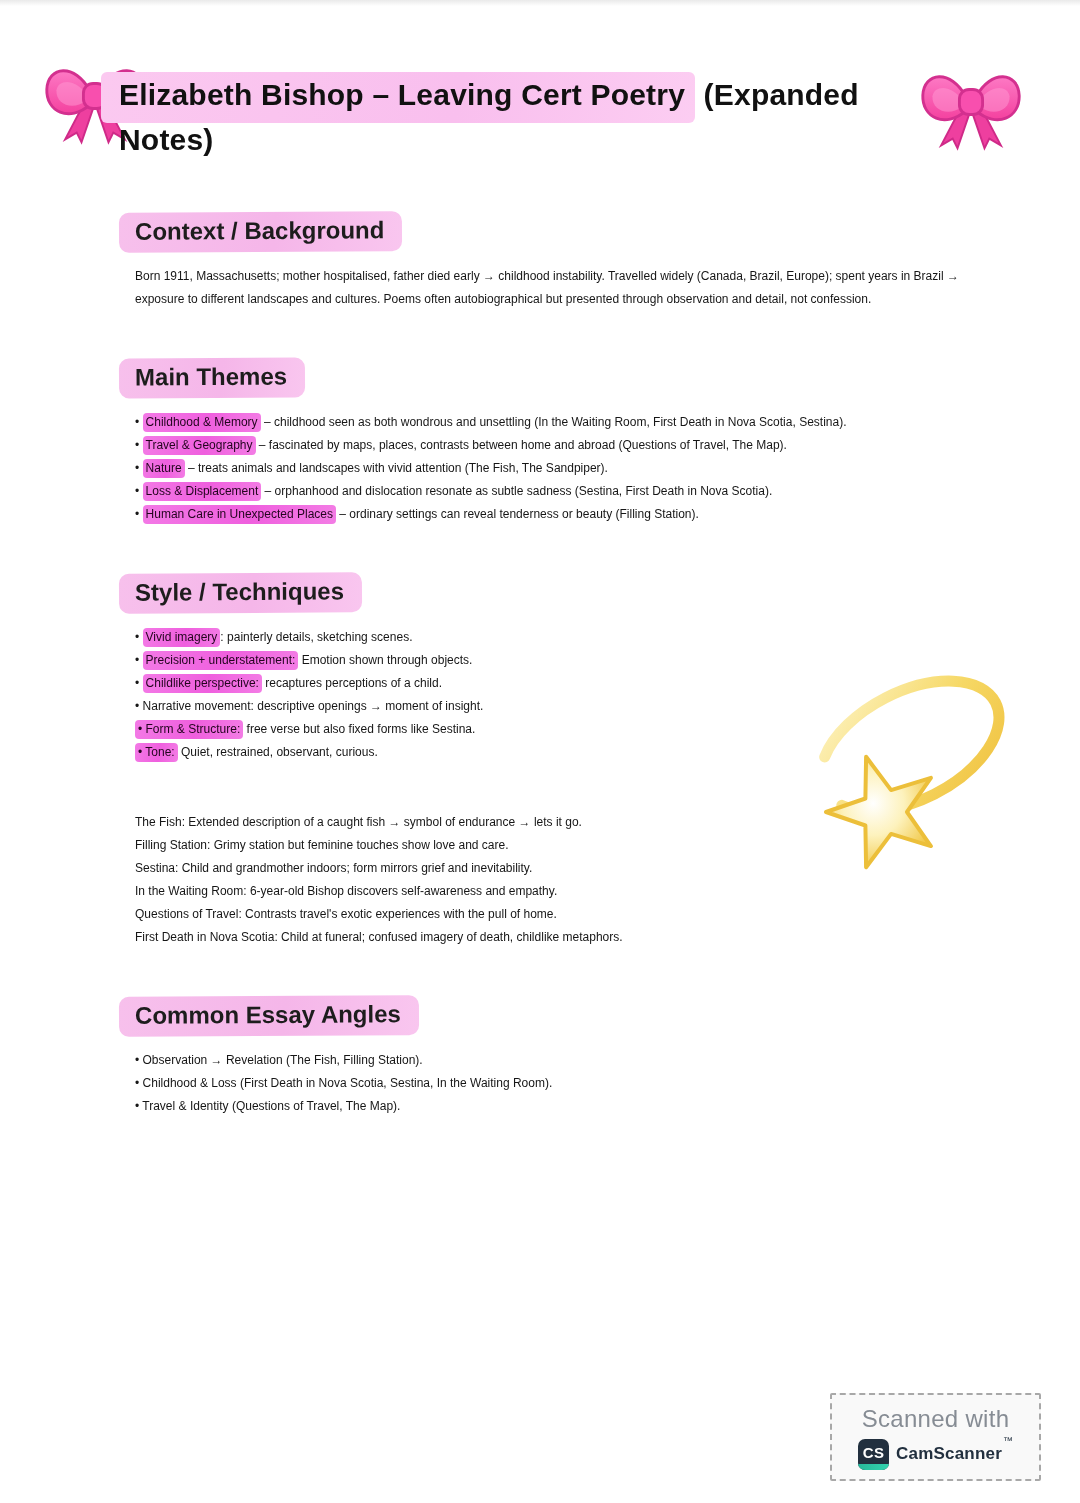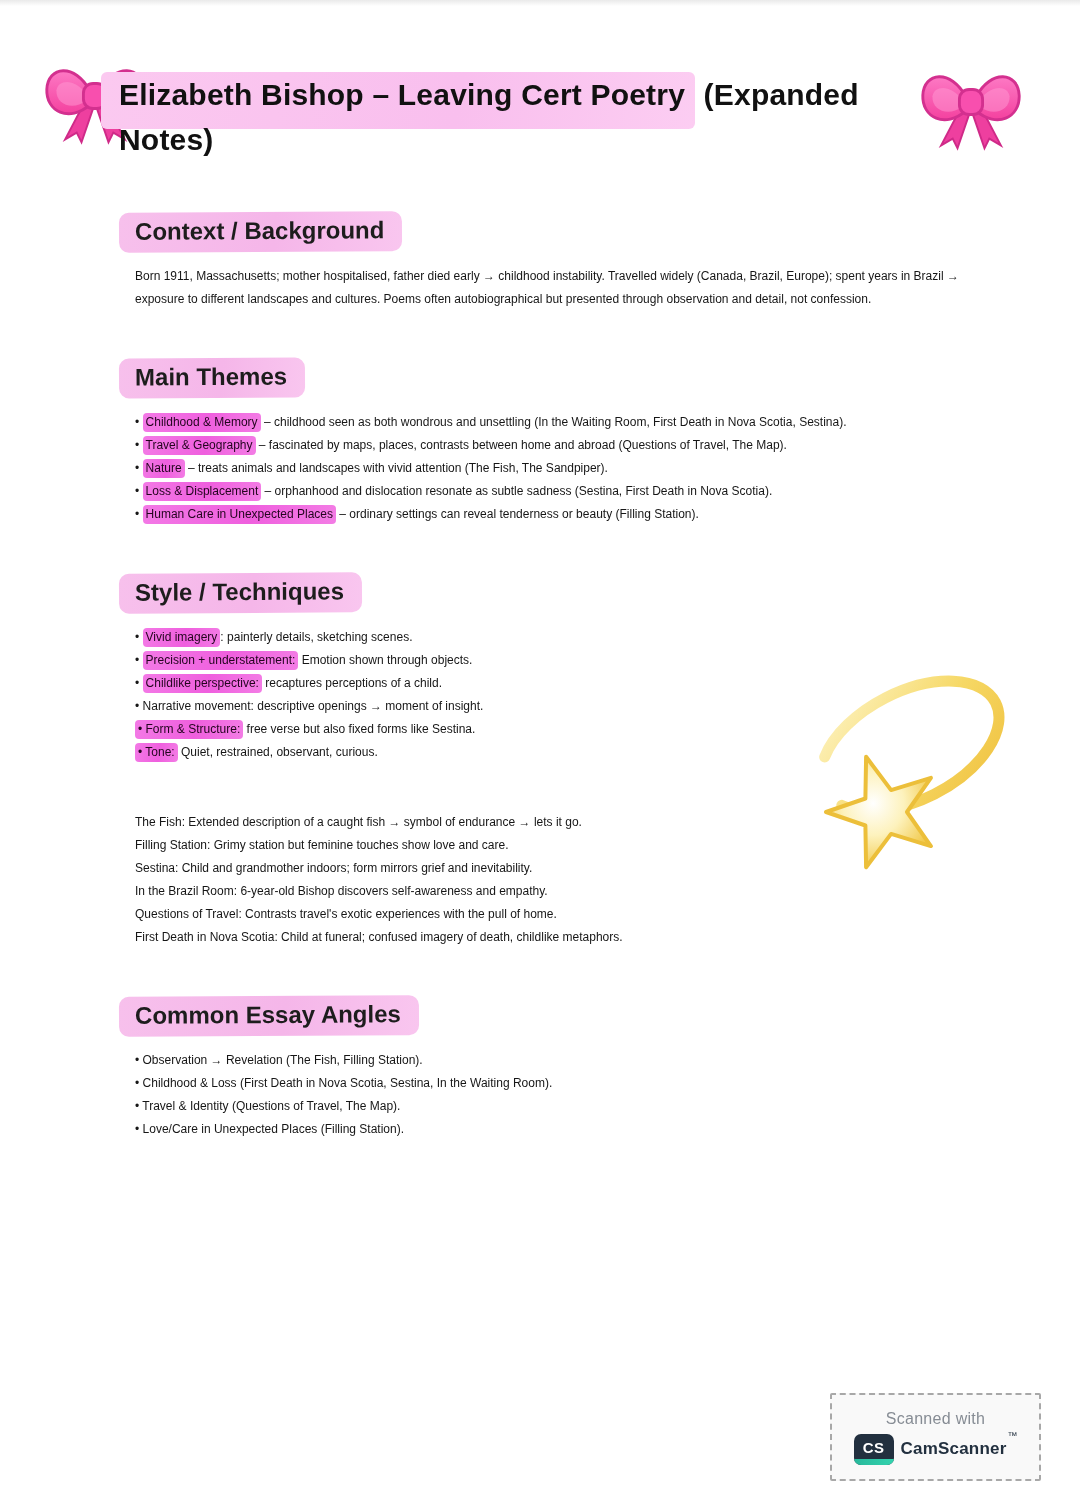--- a/index.html
+++ b/index.html
@@ -24,21 +24,21 @@
   h1.title {
     font-size: 30px;
     font-weight: bold;
     line-height: 45px;
     letter-spacing: .2px;
     color: #111;
   }
   .title-hl {
     background: linear-gradient(100deg, #fbc9f0 0%, #f9bfee 60%, #fccdf2 100%);
     border-radius: 6px;
-    padding: 6px 10px 18px 18px;
+    padding: 6px 10px 12px 18px;
     margin-left: -18px;
     box-decoration-break: clone;
     -webkit-box-decoration-break: clone;
   }
   section { display: block; }
   .sec-context   { margin-top: 50px; }
   .sec-gap       { margin-top: 47px; }
   .hl-heading {
     display: inline-block;
     font-size: 24px;
@@ -75,25 +75,25 @@
     position: absolute;
     left: 830px; top: 1393px;
     width: 211px; height: 88px;
     background: #f9f9f9;
     border: 2px dashed #a8a8a8;
     border-radius: 2px;
     display: flex; flex-direction: column;
     align-items: center; justify-content: center;
     gap: 6px;
   }
-  .scanned-with { font-size: 16px; color: #868c94; letter-spacing: .3px; }
+  .scanned-with { font-size: 24px; color: #868c94; letter-spacing: .3px; }
   .brand-row { display: flex; align-items: center; gap: 7px; }
   .cs-badge {
     position: relative;
-    width: 40px; height: 31px;
+    width: 31px; height: 31px;
     background: #22303f;
     border-radius: 7px;
     overflow: hidden;
     display: flex; align-items: center; justify-content: center;
   }
   .cs-badge::after {
     content: "";
     position: absolute; left: 0; right: 0; bottom: 0; height: 6px;
     background: linear-gradient(90deg, #28b89b, #33d3ae);
   }
@@ -179,32 +179,31 @@
           <div class="line"><span>• Narrative movement: descriptive openings → moment of insight.</span></div>
           <div class="line"><span class="ihl">• Form &amp; Structure:</span><span> free verse but also fixed forms like Sestina.</span></div>
           <div class="line"><span class="ihl">• Tone:</span><span> Quiet, restrained, observant, curious.</span></div>
         </div>
       </section>
       <section class="sec-gap">
         <div class="items">
           <div class="line"><span class="b">The Fish</span><span>: Extended description of a caught fish → symbol of endurance → lets it go.</span></div>
           <div class="line"><span class="b">Filling Station</span><span>: Grimy station but feminine touches show love and care.</span></div>
           <div class="line"><span class="b">Sestina</span><span>: Child and grandmother indoors; form mirrors grief and inevitability.</span></div>
-          <div class="line"><span class="b">In the Brazil Room</span><span>: 6-year-old Bishop discovers self-awareness and empathy.</span></div>
+          <div class="line"><span class="b">In the Waiting Room</span><span>: 6-year-old Bishop discovers self-awareness and empathy.</span></div>
           <div class="line"><span class="b">Questions of Travel</span><span>: Contrasts travel's exotic experiences with the pull of home.</span></div>
           <div class="line"><span class="b">First Death in Nova Scotia</span><span>: Child at funeral; confused imagery of death, childlike metaphors.</span></div>
         </div>
       </section>
       <section class="sec-gap">
         <div><span class="hl-heading">Common Essay Angles</span></div>
         <div class="items">
           <div class="line"><span>• Observation → Revelation (The Fish, Filling Station).</span></div>
           <div class="line"><span>• Childhood &amp; Loss (First Death in Nova Scotia, Sestina, In the Waiting Room).</span></div>
           <div class="line"><span>• Travel &amp; Identity (Questions of Travel, The Map).</span></div>
-          <div class="line"><span>• Love/Care in Unexpected Places (Filling Station).</span></div>
         </div>
       </section>
     </div>
 </div>
 
 <div class="footer-box">
   <div class="scanned-with">Scanned with</div>
   <div class="brand-row">
     <div class="cs-badge">
       <span class="cs-text">CS</span>

